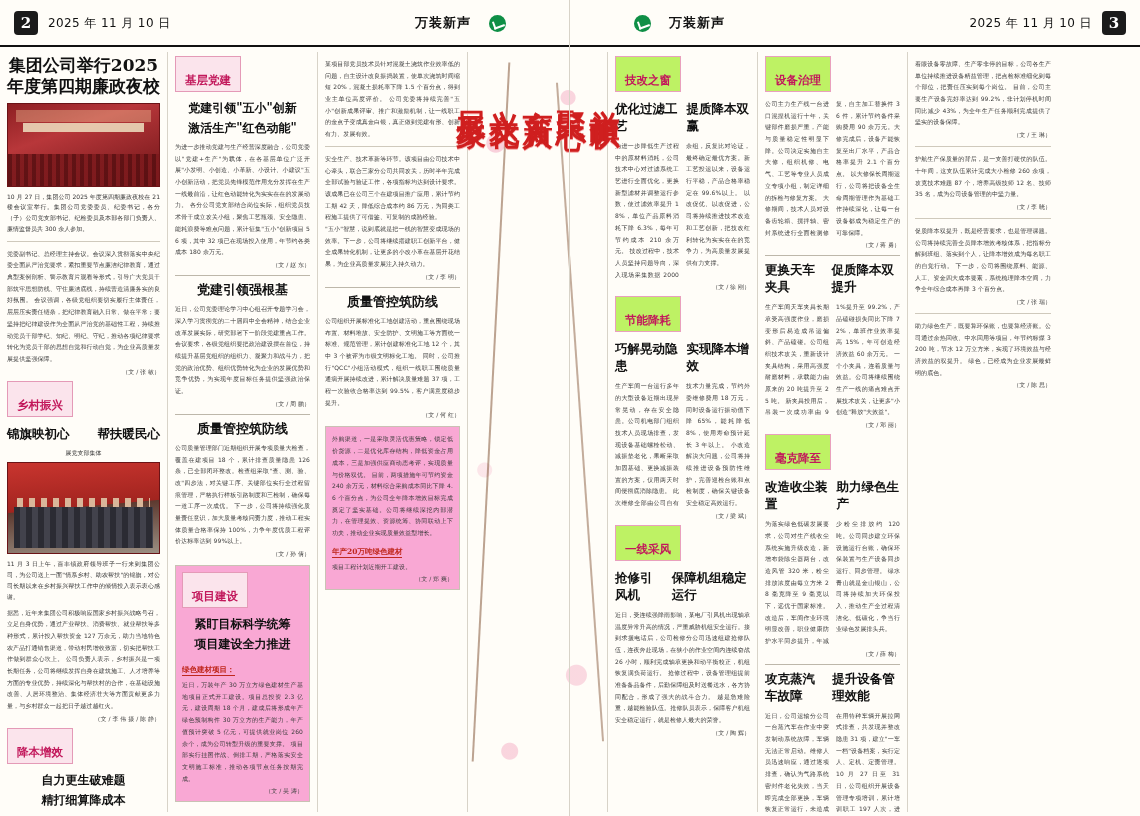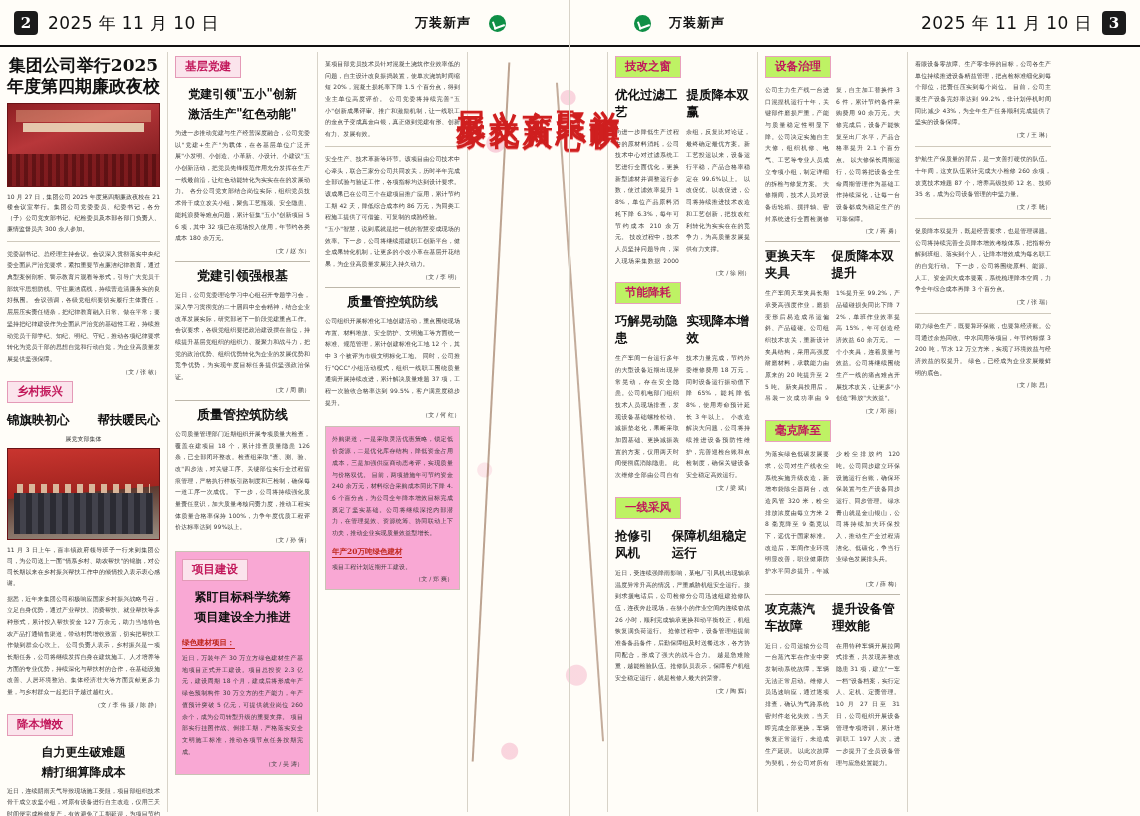--- a/index.html
+++ b/index.html
@@ -29,21 +29,21 @@
   .mast-right { width:520px; justify-content:flex-end; margin-left:auto; }
   .pagenum {
     width:24px; height:24px; border-radius:4px;
     background:#1b1b1b; color:#fff;
     font-weight:bold; font-size:15px;
     display:flex; align-items:center; justify-content:center;
     font-family:"DejaVu Serif", serif;
   }
   .pagenum.right { background:#1b1b1b; }
   .mast-date {
-    font-size:17px; color:#111; letter-spacing:.4px;
+    font-size:12px; color:#111; letter-spacing:.4px;
     font-family:"DejaVu Sans", sans-serif;
   }
   .mast-logo {
     display:flex; align-items:center; gap:18px;
   }
   .mast-logo-txt {
     font-family:"DejaVu Serif", serif;
     font-weight:bold; font-size:13px; color:#111;
     letter-spacing:1px;
   }
@@ -79,21 +79,21 @@
   .c6 { width:150px; }
   .c7 { width:150px; }
 
   
   .seclabel {
     display:inline-block;
     background:#fbe4ec;
     border:1px solid #e49ab7;
     color:#c2185b;
     font-size:11.5px; font-weight:bold;
-    padding:2px 9px 3px;
+    padding:16px 9px 3px;
     margin:4px 0 6px;
     font-family:"DejaVu Serif", serif;
   }
   .seclabel.pink   { background:#bef264; border-color:#e9a0bd; color:#c2185b; }
 
   h2.hl {
     font-family:"DejaVu Serif", serif;
     font-weight:bold; color:#111;
     margin:3px 0 5px; line-height:1.25;
   }
@@ -398,20 +398,24 @@
         <span>促质降本双提升</span>
       </div>
       <div class="bodytext two">生产车间天车夹具长期承受高强度作业，磨损变形后易造成吊运偏斜、产品磕碰。公司组织技术攻关，重新设计夹具结构，采用高强度耐磨材料，承载能力由原来的 20 吨提升至 25 吨。
 
 新夹具投用后，吊装一次成功率由 91%提升至 99.2%，产品磕碰损失同比下降 72%，单班作业效率提高 15%，年可创造经济效益 60 余万元。
 
 一个小夹具，连着质量与效益。公司将继续围绕生产一线的痛点难点开展技术攻关，让更多"小创造"释放"大效益"。</div>
       <div class="sig">（文 / 邓 丽）</div>
 
       <div class="seclabel pink">毫克降至</div>
+      <div class="h-row">
+        <span>改造收尘装置</span>
+        <span>助力绿色生产</span>
+      </div>
       <div class="bodytext two">为落实绿色低碳发展要求，公司对生产线收尘系统实施升级改造，新增布袋除尘器两台，改造风管 320 米，粉尘排放浓度由每立方米 28 毫克降至 9 毫克以下，远优于国家标准。
 
 改造后，车间作业环境明显改善，职业健康防护水平同步提升，年减少粉尘排放约 120 吨。公司同步建立环保设施运行台账，确保环保装置与生产设备同步运行、同步管理。
 
 绿水青山就是金山银山，公司将持续加大环保投入，推动生产全过程清洁化、低碳化，争当行业绿色发展排头兵。</div>
       <div class="sig">（文 / 薛 梅）</div>
 
       <div class="rule-dot"></div>
       <div class="h-row">
         <span>攻克蒸汽车故障</span>

